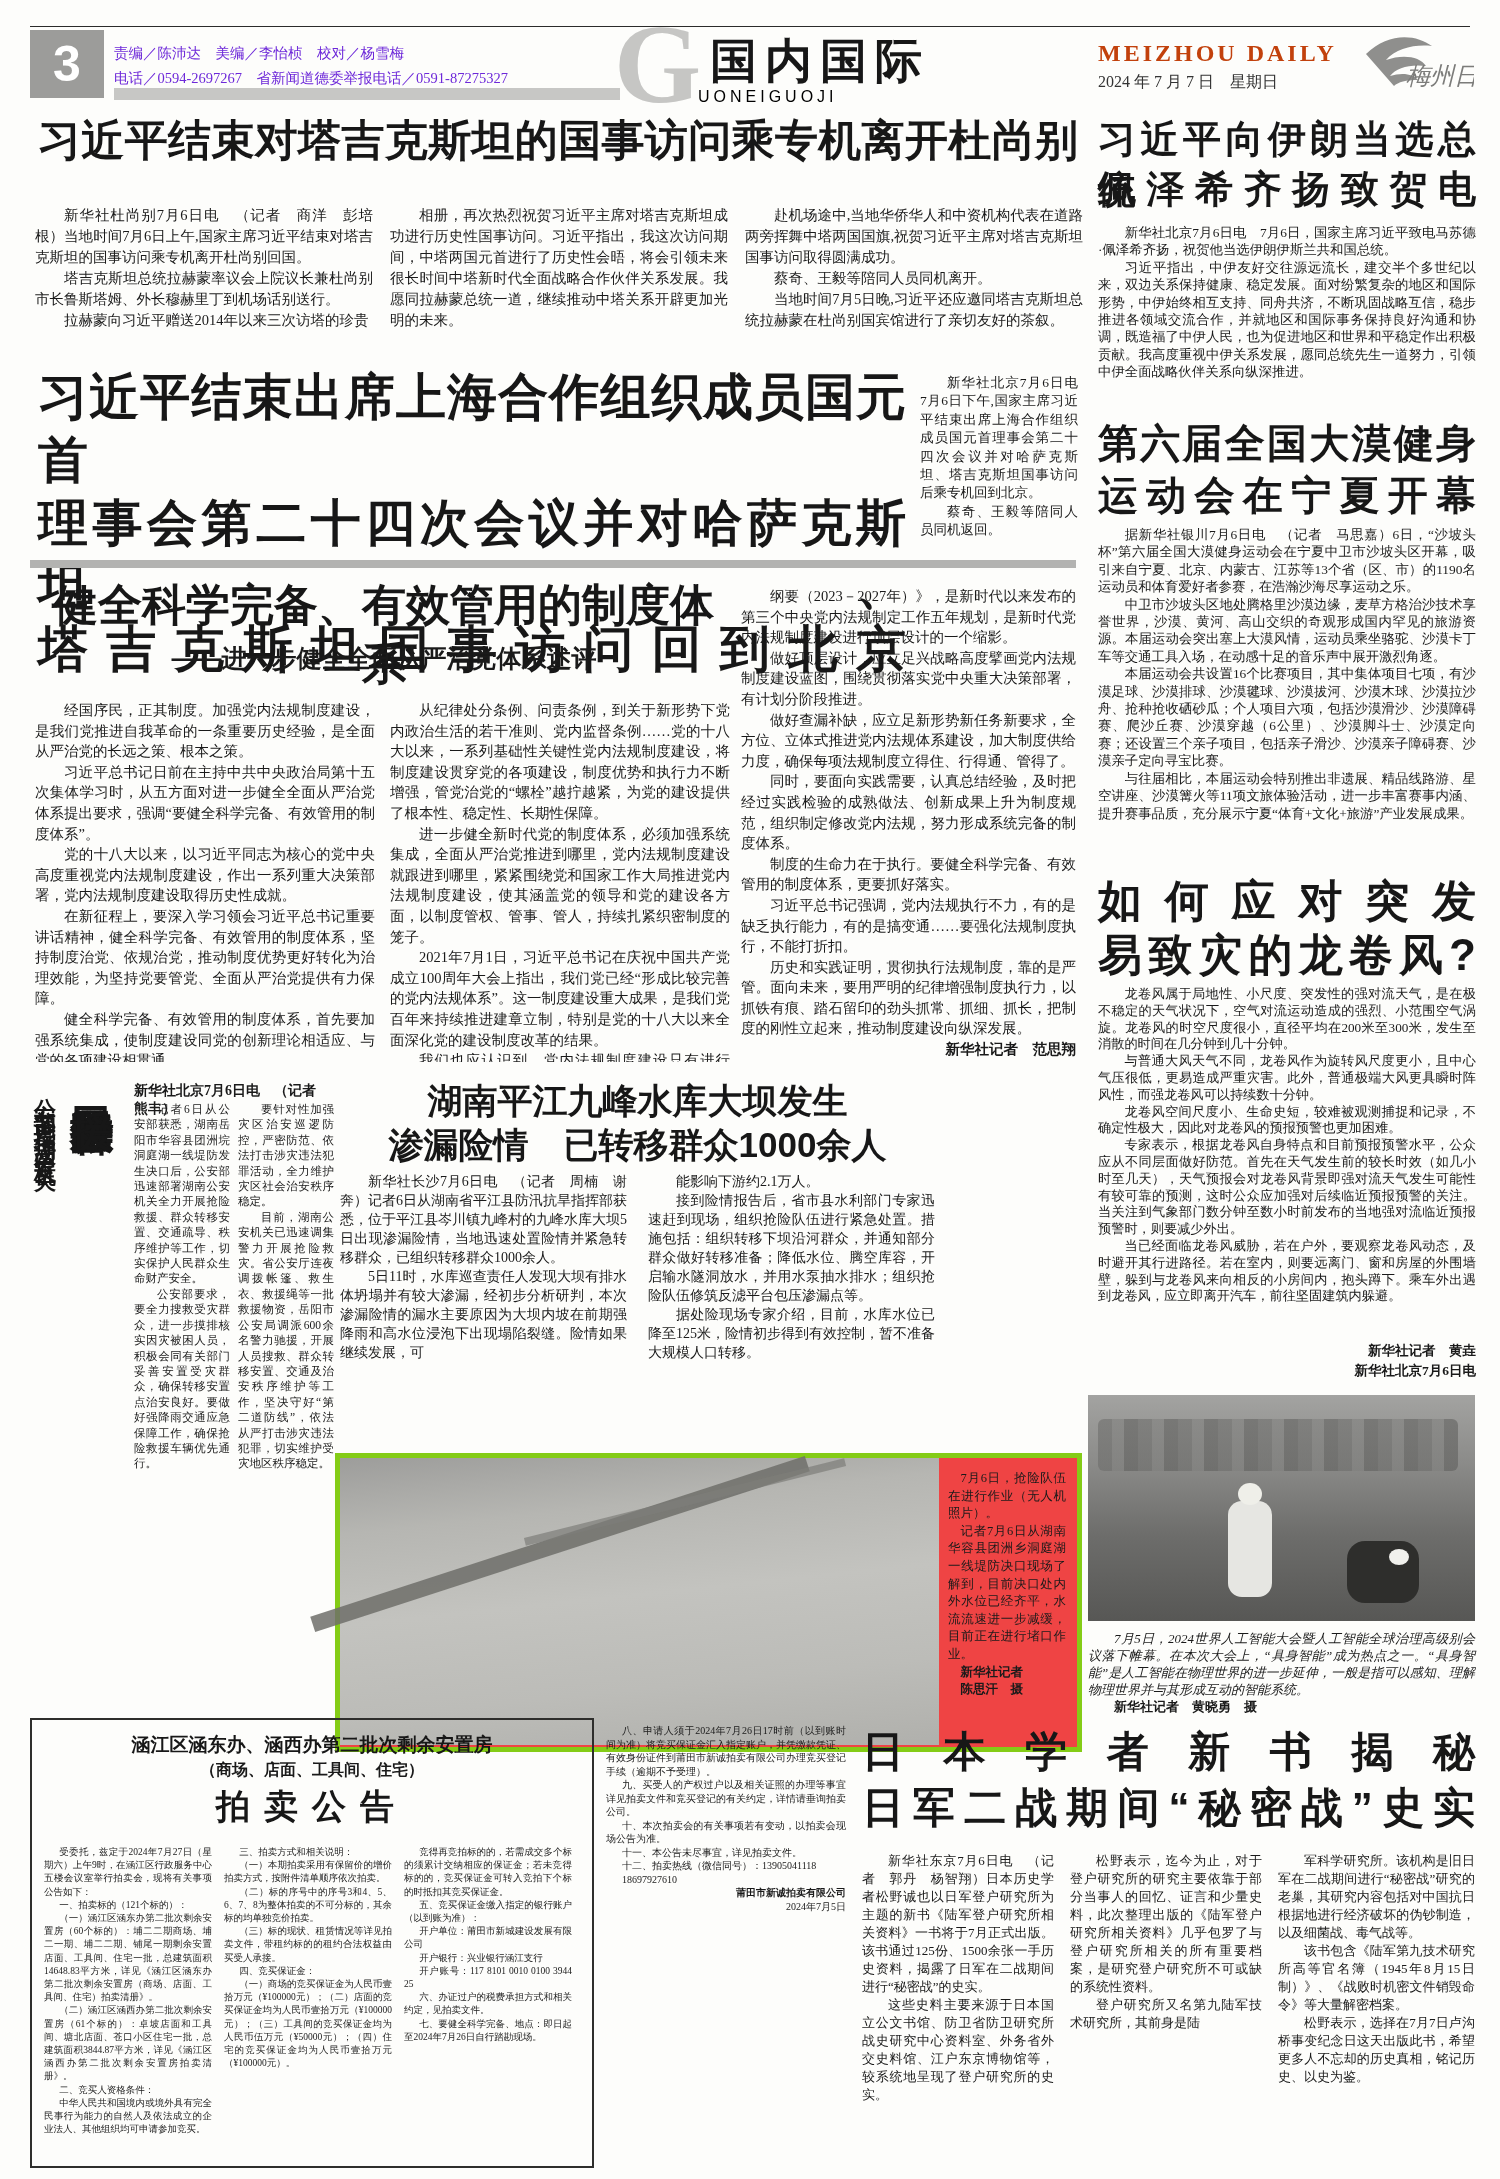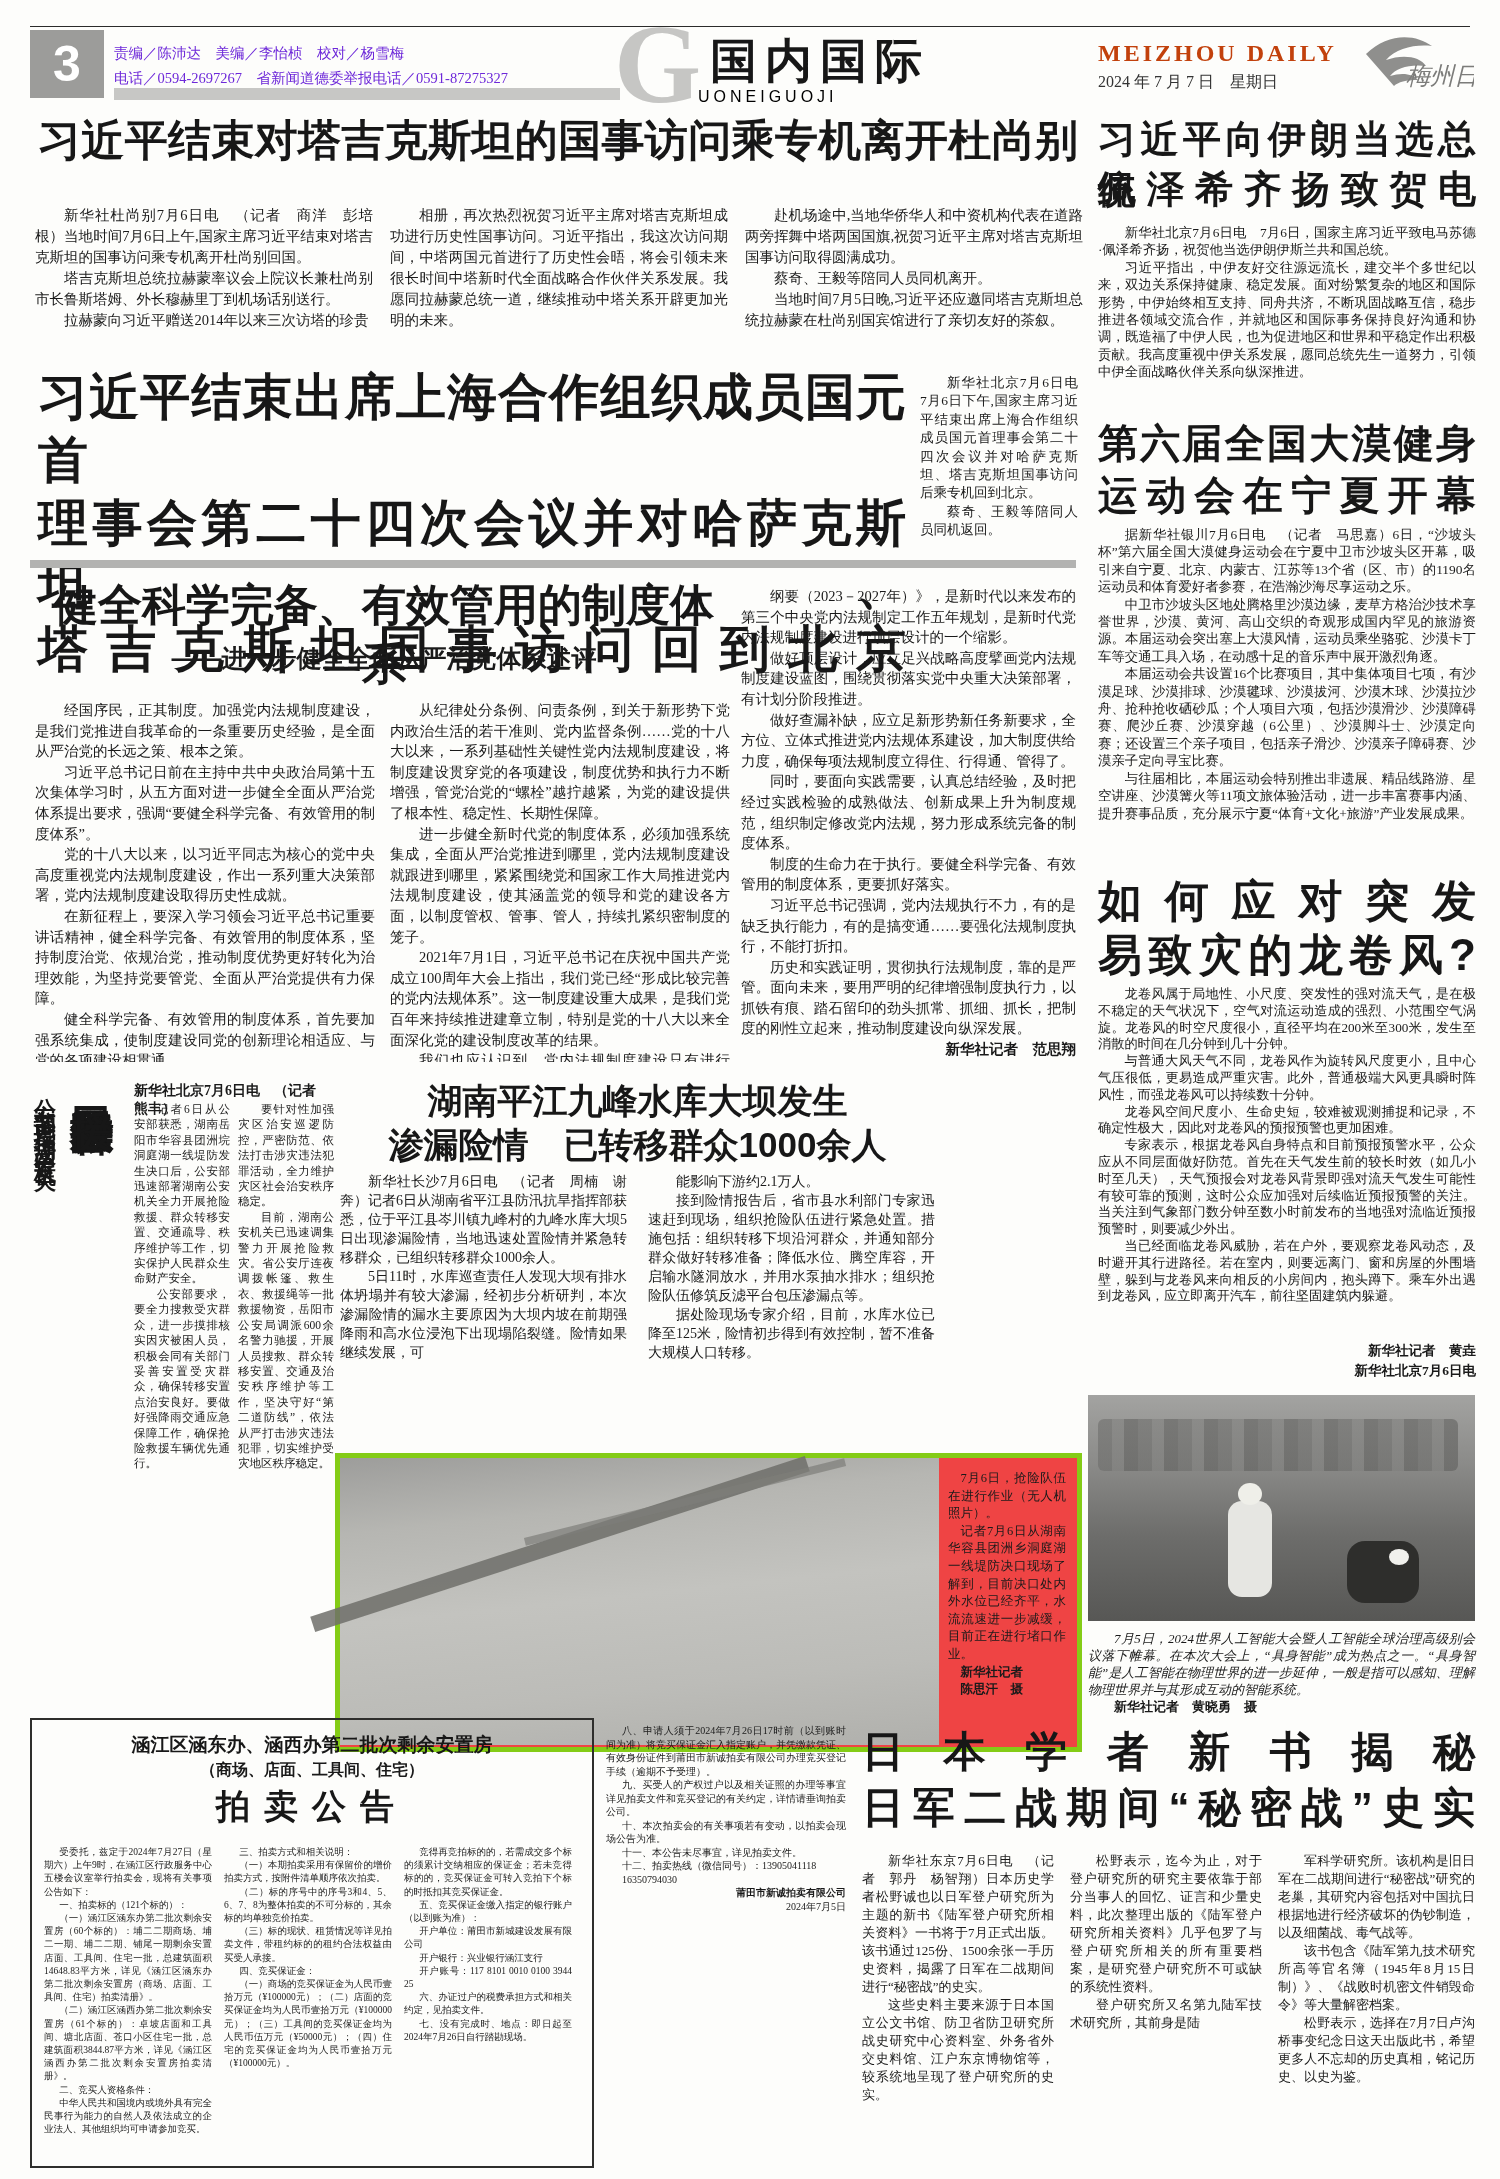--- a/index.html
+++ b/index.html
@@ -250,31 +250,31 @@
         <p class="para">四、竞买保证金：</p>
         <p class="para">（一）商场的竞买保证金为人民币壹拾万元（¥100000元）；（二）店面的竞买保证金均为人民币壹拾万元（¥100000元）；（三）工具间的竞买保证金均为人民币伍万元（¥50000元）；（四）住宅的竞买保证金均为人民币壹拾万元（¥100000元）。</p>
       </div>
     <div class="body-col auccol nopad" style="left:372px;">
         <p class="para">竞得再竞拍标的的，若需成交多个标的须累计交纳相应的保证金；若未竞得标的的，竞买保证金可转入竞拍下个标的时抵扣其竞买保证金。</p>
         <p class="para">五、竞买保证金缴入指定的银行账户（以到账为准）：</p>
         <p class="para">开户单位：莆田市新城建设发展有限公司</p>
         <p class="para">开户银行：兴业银行涵江支行</p>
         <p class="para">开户账号：117 8101 0010 0100 3944 25</p>
         <p class="para">六、办证过户的税费承担方式和相关约定，见拍卖文件。</p>
-        <p class="para">七、没有完成时、地点：即日起至2024年7月26日自行踏勘现场。</p>
+        <p class="para">七、要健全科学完备、地点：即日起至2024年7月26日自行踏勘现场。</p>
       </div>
   </div>
   <div class="abs nopad" id="auc-extra">
     <div class="nopad">
         <p class="para">八、申请人须于2024年7月26日17时前（以到账时间为准）将竞买保证金汇入指定账户，并凭缴款凭证、有效身份证件到莆田市新诚拍卖有限公司办理竞买登记手续（逾期不予受理）。</p>
         <p class="para">九、买受人的产权过户以及相关证照的办理等事宜详见拍卖文件和竞买登记的有关约定，详情请垂询拍卖公司。</p>
         <p class="para">十、本次拍卖会的有关事项若有变动，以拍卖会现场公告为准。</p>
         <p class="para">十一、本公告未尽事宜，详见拍卖文件。</p>
         <p class="para">十二、拍卖热线（微信同号）：13905041118</p>
-        <p class="para">16350794030</p>
+        <p class="para">18697927610</p>
       </div>
     <p class="sign" style="font-weight:bold;">莆田市新诚拍卖有限公司</p>
     <p class="sign">2024年7月5日</p>
   </div>
 
   <h2 class="abs hd jl" id="jp-hd1">日本学者新书揭秘</h2>
   <h2 class="abs hd jl" id="jp-hd2">日军二战期间“秘密战”史实</h2>
   <div class="body-col jpcol nopad" style="left:862px;">
       <p class="para">新华社东京7月6日电　（记者　郭丹　杨智翔）日本历史学者松野诚也以日军登户研究所为主题的新书《陆军登户研究所相关资料》一书将于7月正式出版。该书通过125份、1500余张一手历史资料，揭露了日军在二战期间进行“秘密战”的史实。</p>
       <p class="para">这些史料主要来源于日本国立公文书馆、防卫省防卫研究所战史研究中心资料室、外务省外交史料馆、江户东京博物馆等，较系统地呈现了登户研究所的史实。</p>

